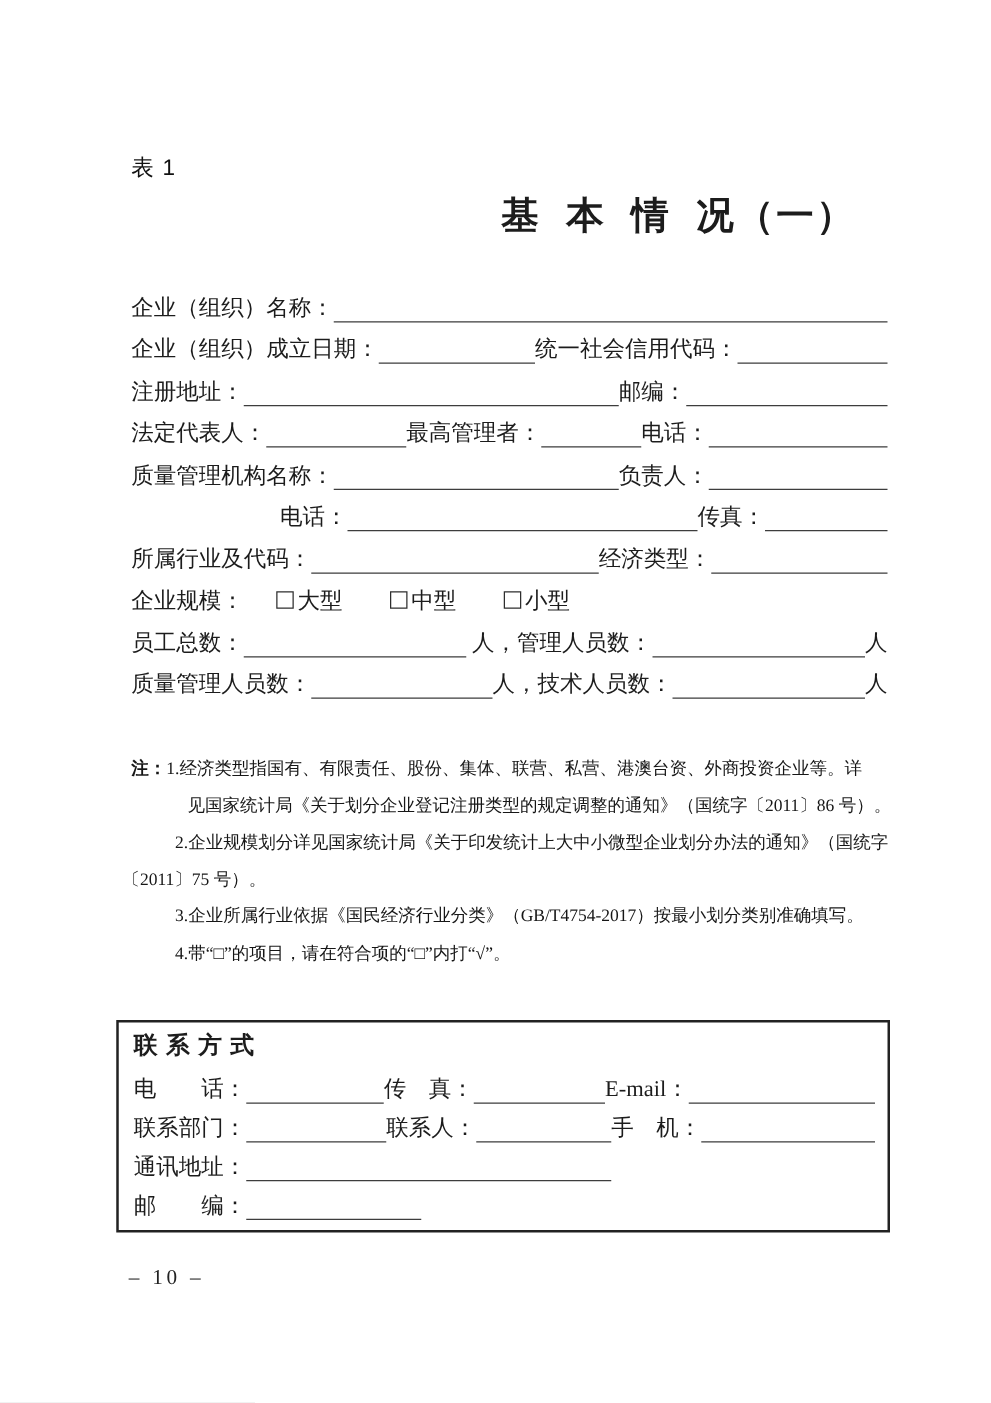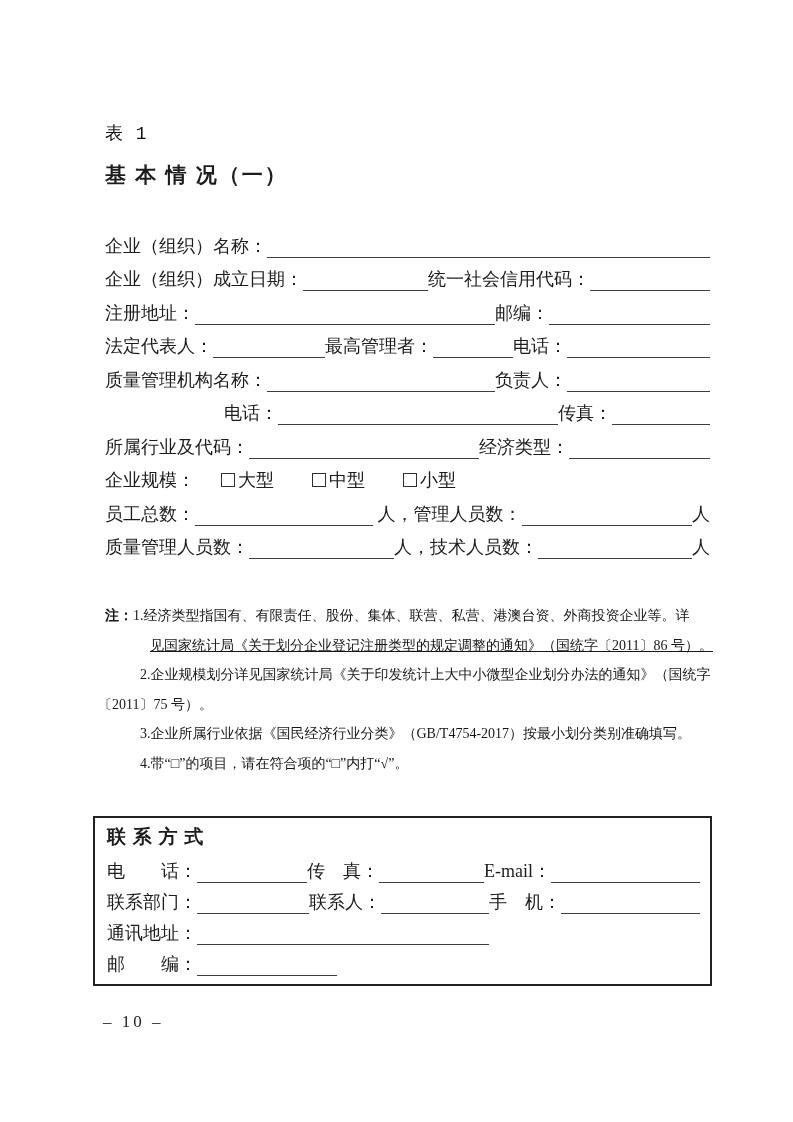--- a/index.html
+++ b/index.html
@@ -8,27 +8,27 @@
     width:793px;height:1122px;
     margin:0 auto;
     background:#ffffff;
     font-family:"Liberation Serif","DejaVu Serif",serif;
     color:#1c1c1c;
     overflow:hidden;
   }
   .content{position:absolute;left:105px;top:122px;width:605px;}
 
   .table-label{
-    font-family:Liberation Mono, monospace;
+    font-family:Liberation Sans, sans-serif;
     font-size:18px;line-height:24px;color:#111;letter-spacing:1px;
   }
   .doc-title{
     margin:6px 0 0 0;padding:0 25px 0 0;
-    font-size:21px;line-height:46px;font-weight:bold;
-    text-align:left;letter-spacing:2px;white-space:pre;
+    font-size:30px;line-height:46px;font-weight:bold;
+    text-align:right;letter-spacing:2px;white-space:pre;font-family:Liberation Mono, monospace;
   }
 
   .form{margin-top:26px;}
   .frow{
     display:flex;align-items:flex-end;
     height:33.5px;font-size:18px;line-height:23px;text-align:center;
   }
   .lbl{white-space:pre;}
   .blank{
     display:block;height:0;
@@ -43,21 +43,21 @@
     display:inline-block;width:14px;height:14px;
     border:1.6px solid #2e2e2e;margin-right:3px;
     box-sizing:border-box;position:relative;top:-1px;
     background:#fff;
   }
 
   .notes{margin-top:42px;font-size:14px;color:#161616;}
   .note-line{height:29.5px;line-height:29.5px;white-space:pre;}
   .note-first{display:flex;}
   .note-prefix{font-weight:bold;}
-  .ind-a{margin-left:45px;text-decoration:underline;}
+  .ind-a{margin-left:45px;}
   .ind-b{margin-left:35px;}
   .ind-c{margin-left:-7px;}
 
   .contact-box{
     margin-left:-12px;margin-top:38px;
     width:619px;box-sizing:border-box;
     border:2px solid #222;
     padding:4px 10px 8px 12px;
   }
   .contact-title{

